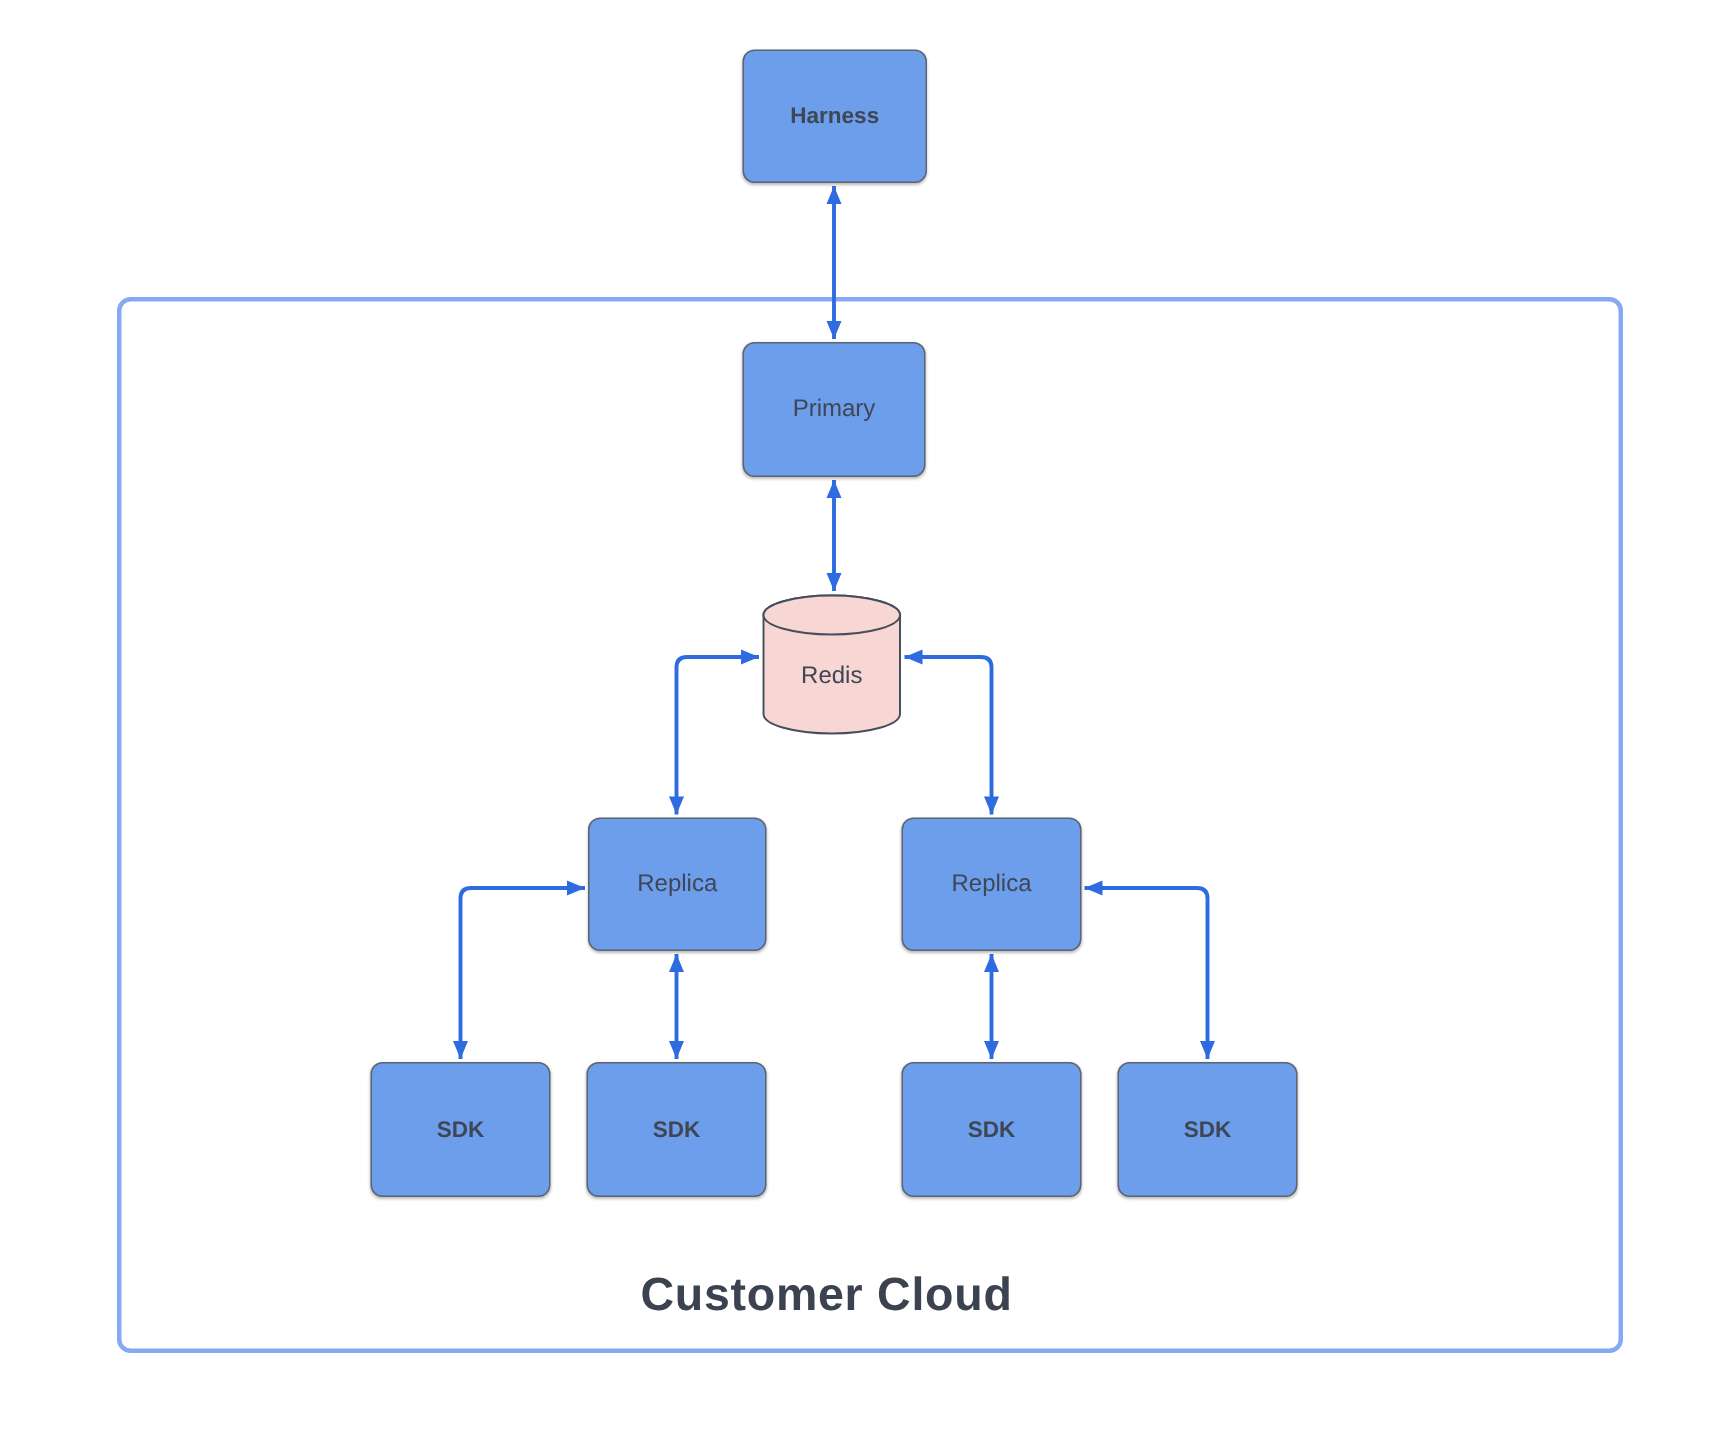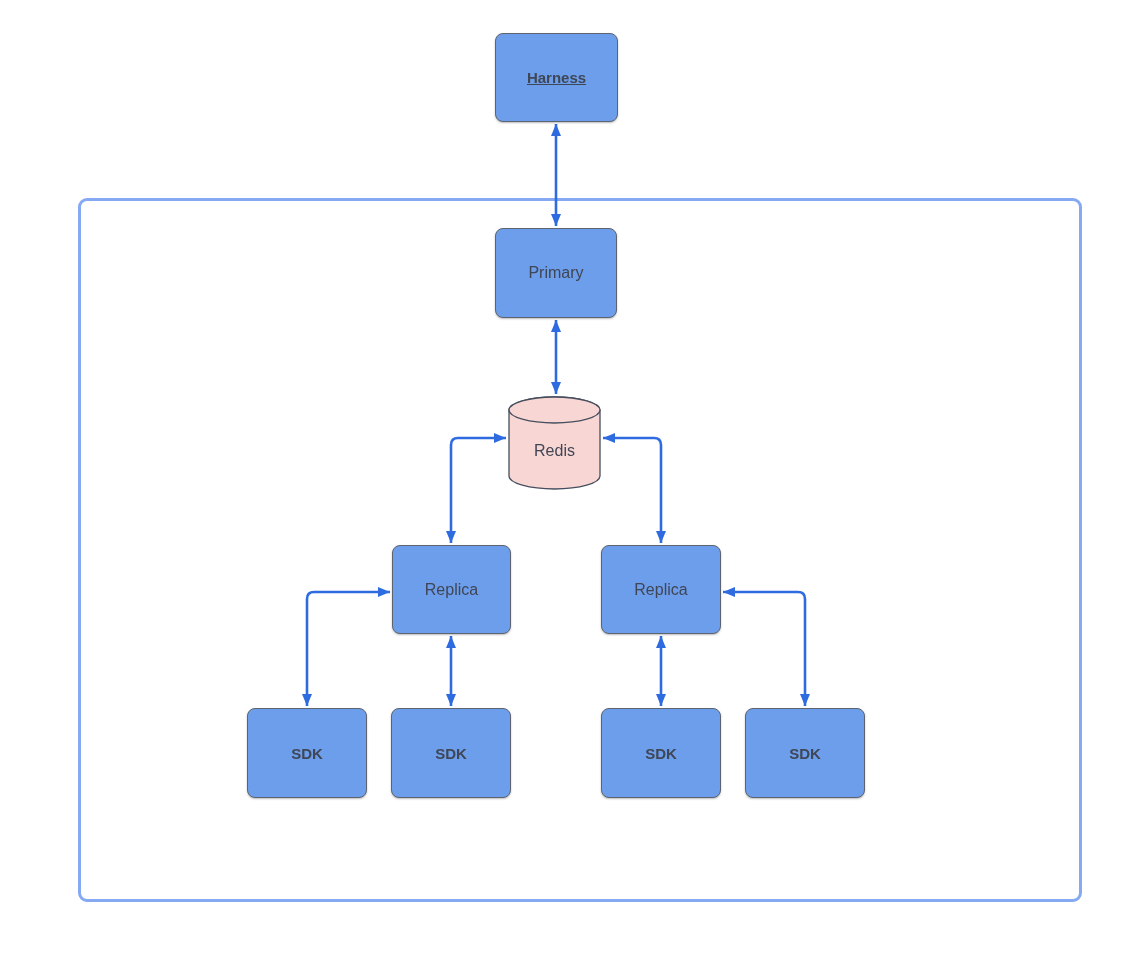--- a/index.html
+++ b/index.html
@@ -63,40 +63,41 @@
     position: relative;
     padding-top: 16px;
   }
   .node-label { pointer-events: none; }
 </style>
 </head>
 <body>
 
 <div id="canvas" style="width: 1142px; height: 957px;">
   <div id="container-box" style="left: 78px; top: 198px; width: 1004px; height: 704px;"></div>
+  <div id="container-label" style="left: 551px; top: 845px;">Customer Cloud</div>
   <svg id="edges-layer" width="1142" height="957" viewBox="0 0 1142 957" style="z-index: 2;">
       <defs>
         <marker id="arrow-end" viewBox="0 0 14 12" markerWidth="14" markerHeight="12" refX="13" refY="6" markerUnits="userSpaceOnUse" orient="auto">
           <path d="M1,1 L13,6 L1,11 Z" fill="#2f6be0"></path>
         </marker>
         <marker id="arrow-start" viewBox="0 0 14 12" markerWidth="14" markerHeight="12" refX="13" refY="6" markerUnits="userSpaceOnUse" orient="auto-start-reverse">
           <path d="M1,1 L13,6 L1,11 Z" fill="#2f6be0"></path>
         </marker>
       </defs>
       <path d="M556,124 L556,226" fill="none" stroke="#2f6be0" stroke-width="2.6" marker-end="url(#arrow-end)" marker-start="url(#arrow-start)"></path>
       <path d="M556,320 L556,394" fill="none" stroke="#2f6be0" stroke-width="2.6" marker-end="url(#arrow-end)" marker-start="url(#arrow-start)"></path>
       <path d="M506,438 L458,438 Q451,438 451,445 L451,543" fill="none" stroke="#2f6be0" stroke-width="2.6" marker-end="url(#arrow-end)" marker-start="url(#arrow-start)"></path>
       <path d="M603,438 L654,438 Q661,438 661,445 L661,543" fill="none" stroke="#2f6be0" stroke-width="2.6" marker-end="url(#arrow-end)" marker-start="url(#arrow-start)"></path>
       <path d="M390,592 L314,592 Q307,592 307,599 L307,706" fill="none" stroke="#2f6be0" stroke-width="2.6" marker-end="url(#arrow-end)" marker-start="url(#arrow-start)"></path>
       <path d="M451,636 L451,706" fill="none" stroke="#2f6be0" stroke-width="2.6" marker-end="url(#arrow-end)" marker-start="url(#arrow-start)"></path>
       <path d="M661,636 L661,706" fill="none" stroke="#2f6be0" stroke-width="2.6" marker-end="url(#arrow-end)" marker-start="url(#arrow-start)"></path>
       <path d="M723,592 L798,592 Q805,592 805,599 L805,706" fill="none" stroke="#2f6be0" stroke-width="2.6" marker-end="url(#arrow-end)" marker-start="url(#arrow-start)"></path>
     </svg>
   <div id="nodes">
-      <div class="node rect bold" style="left: 495px; top: 33px; width: 123px; height: 89px; text-decoration: underline;">
+      <div class="node rect bold" style="left: 495px; top: 33px; width: 123px; height: 89px;">
         <span class="node-label">Harness</span>
       </div>
       <div class="node rect" style="left: 495px; top: 228px; width: 122px; height: 90px; justify-content: center;">
         <span class="node-label">Primary</span>
       </div>
       <div class="node cylinder" style="left: 508px; top: 396px; width: 93px; height: 94px; justify-content: center;">
         <svg class="cyl-shape" width="93" height="94" viewBox="0 0 93 94">
           <path d="M1,14 A45.5,13 0 0 1 92,14 L92,80 A45.5,13 0 0 1 1,80 Z" fill="#f8d6d4" stroke="#464e5e" stroke-width="1.3"></path>
           <ellipse cx="46.5" cy="14" rx="45.5" ry="13" fill="#f8d6d4" stroke="#464e5e" stroke-width="1.3"></ellipse>
         </svg>

